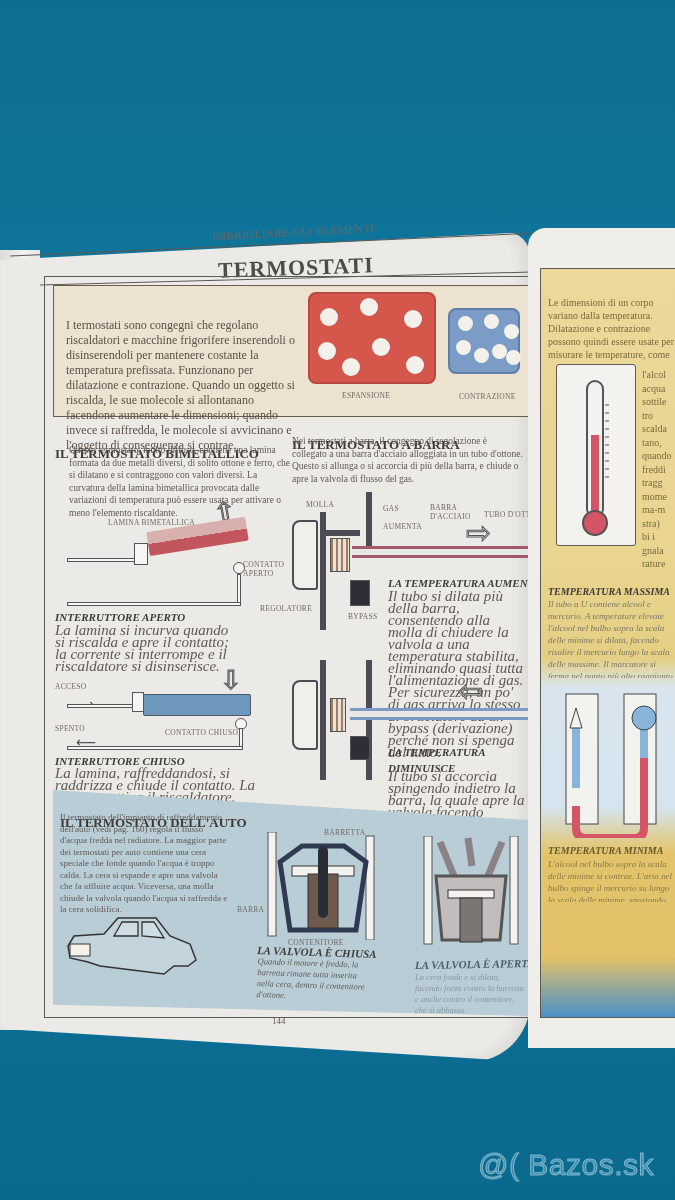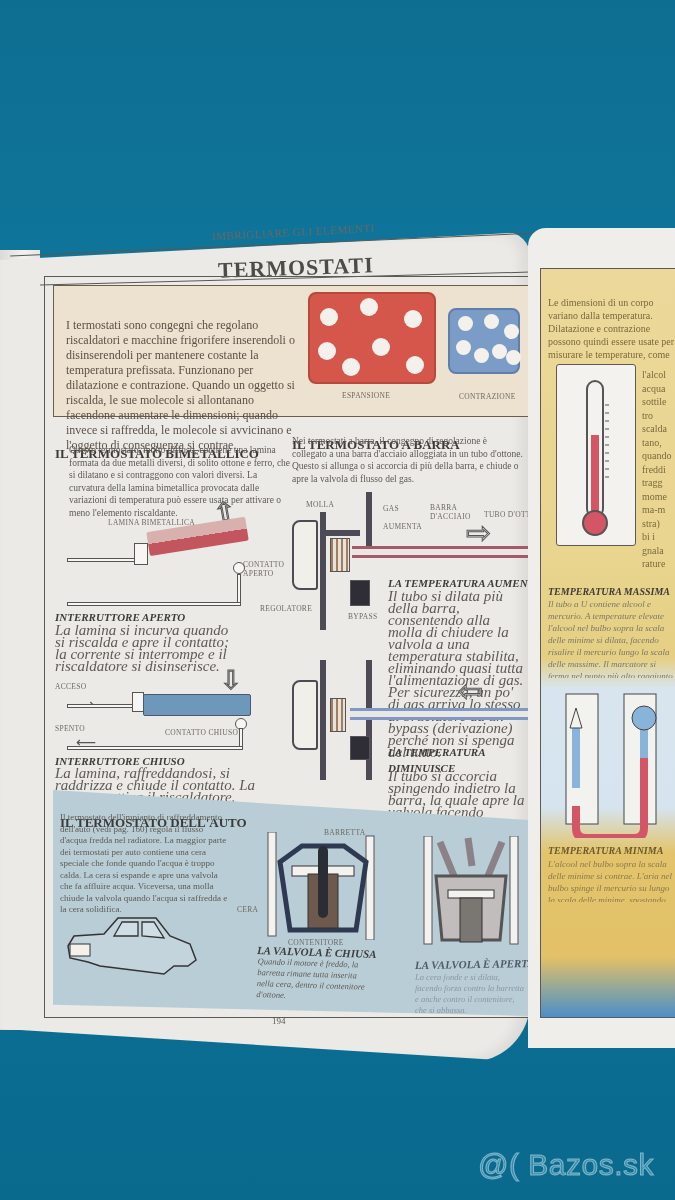--- a/index.html
+++ b/index.html
@@ -224,21 +224,21 @@
 <div class="body-text" style="left:60px;top:812px;width:172px;font-size:9px;line-height:11.5px">Il termostato dell'impianto di raffreddamento dell'auto (vedi pag. 160) regola il flusso d'acqua fredda nel radiatore. La maggior parte dei termostati per auto contiene una cera speciale che fonde quando l'acqua è troppo calda. La cera si espande e apre una valvola che fa affluire acqua. Viceversa, una molla chiude la valvola quando l'acqua si raffredda e la cera solidifica.</div>
 
 <svg class="car" width="140" height="66" viewBox="0 0 140 66">
   <path d="M4 32 L10 22 L40 20 L54 4 L92 4 L106 22 L126 30 L132 46 L124 52 L110 52 L100 60 L36 52 L24 48 L6 44 Z" fill="#c3d4dc" stroke="#333" stroke-width="1.5"></path>
   <path d="M58 8 L74 8 L74 22 L50 22 Z" fill="#cfdde4" stroke="#333" stroke-width="1.3"></path>
   <path d="M78 8 L90 8 L100 24 L78 22 Z" fill="#cfdde4" stroke="#333" stroke-width="1.3"></path>
   <rect x="6" y="30" width="20" height="12" fill="#f3f1ea" stroke="#333" stroke-width="1"></rect>
 </svg>
 
 <div class="caption-small" style="left:324px;top:828px">BARRETTA</div>
-<div class="caption-small" style="left:237px;top:905px">CERA</div>
+<div class="caption-small" style="left:237px;top:905px">BARRA</div>
 <div class="caption-small" style="left:288px;top:938px">CONTENITORE</div>
 
 <svg style="position:absolute;left:262px;top:832px" width="120" height="108" viewBox="0 0 120 108">
   <rect x="6" y="0" width="8" height="104" fill="#f4f2ee" stroke="#555"></rect>
   <rect x="104" y="4" width="8" height="104" fill="#f4f2ee" stroke="#555"></rect>
   <path d="M18 30 L40 14 L82 14 L104 30 L94 98 L28 98 Z" fill="none" stroke="#2e3a52" stroke-width="5"></path>
   <rect x="30" y="34" width="62" height="10" fill="#f4f2ee" stroke="#333"></rect>
   <rect x="46" y="42" width="30" height="54" fill="#6e5a4c" stroke="#333"></rect>
   <rect x="56" y="14" width="10" height="72" rx="5" fill="#2a2c36"></rect>
 </svg>
@@ -249,21 +249,21 @@
   <path d="M16 40 L86 40 L80 104 L22 104 Z" fill="#c2bdbd" stroke="#555" stroke-width="3"></path>
   <rect x="28" y="54" width="46" height="8" fill="#f4f2ee" stroke="#333"></rect>
   <rect x="40" y="62" width="22" height="44" fill="#7a7672" stroke="#333"></rect>
 </svg>
 
 <div class="italic-h" style="left:257px;top:946px;transform:rotate(2deg)">LA VALVOLA È CHIUSA</div>
 <div class="italic-text" style="left:257px;top:958px;width:115px;font-size:8.5px;line-height:11px;transform:rotate(2deg)">Quando il motore è freddo, la barretta rimane tutta inserita nella cera, dentro il contenitore d'ottone.</div>
 <div class="italic-h" style="left:415px;top:958px;color:#4e5a6a;transform:rotate(-1deg)">LA VALVOLA È APERTA</div>
 <div class="italic-text" style="left:415px;top:972px;width:112px;font-size:8.5px;line-height:11px;color:#8a98a4">La cera fonde e si dilata, facendo forza contro la barretta e anche contro il contenitore, che si abbassa.</div>
 
-<div class="page-num">194</div>
+<div class="page-num">144</div>
 
 <div class="right-page"></div>
 <div class="right-panel"></div>
 <div class="body-text" style="left:548px;top:296px;width:128px;color:#7a6a3e;font-size:10px;line-height:13px;overflow:hidden;height:66px">Le dimensioni di un corpo variano dalla temperatura. Dilatazione e contrazione possono quindi essere usate per misurare le temperature, come nel comune termometro</div>
 
 <div class="thermo-card">
   <svg width="80" height="182" viewBox="0 0 80 182">
     <rect x="30" y="16" width="16" height="136" rx="8" fill="#f4f2ee" stroke="#555" stroke-width="2"></rect>
     <rect x="34" y="70" width="8" height="84" fill="#d35566"></rect>
     <circle cx="38" cy="158" r="12" fill="#d35566" stroke="#555" stroke-width="2"></circle>

